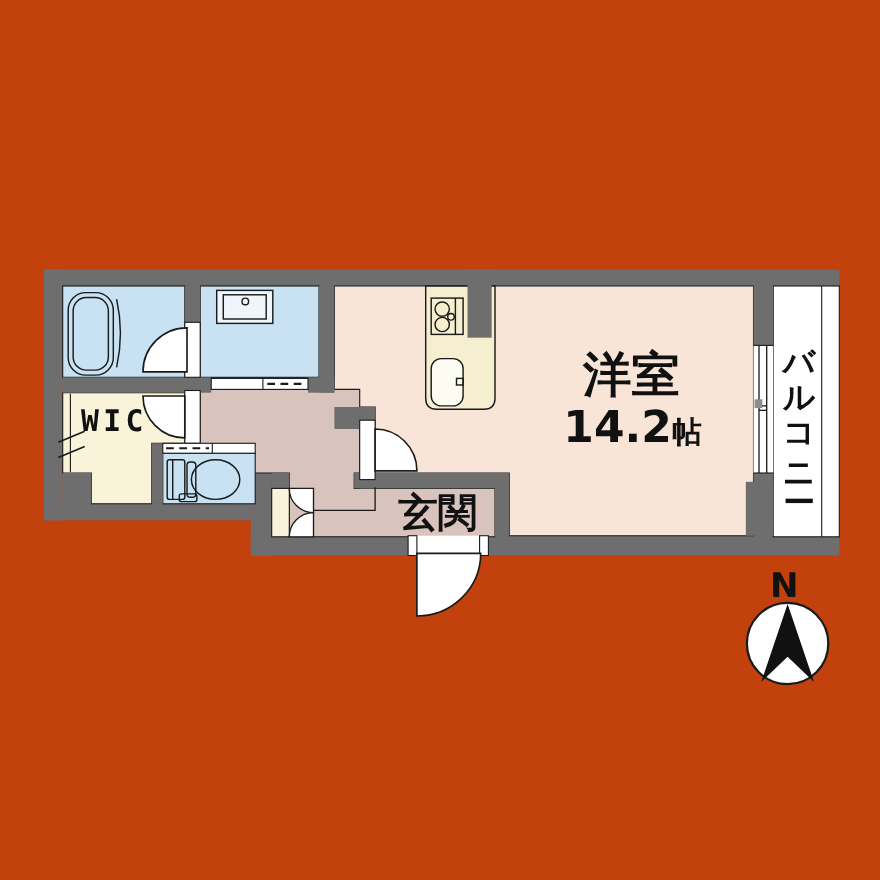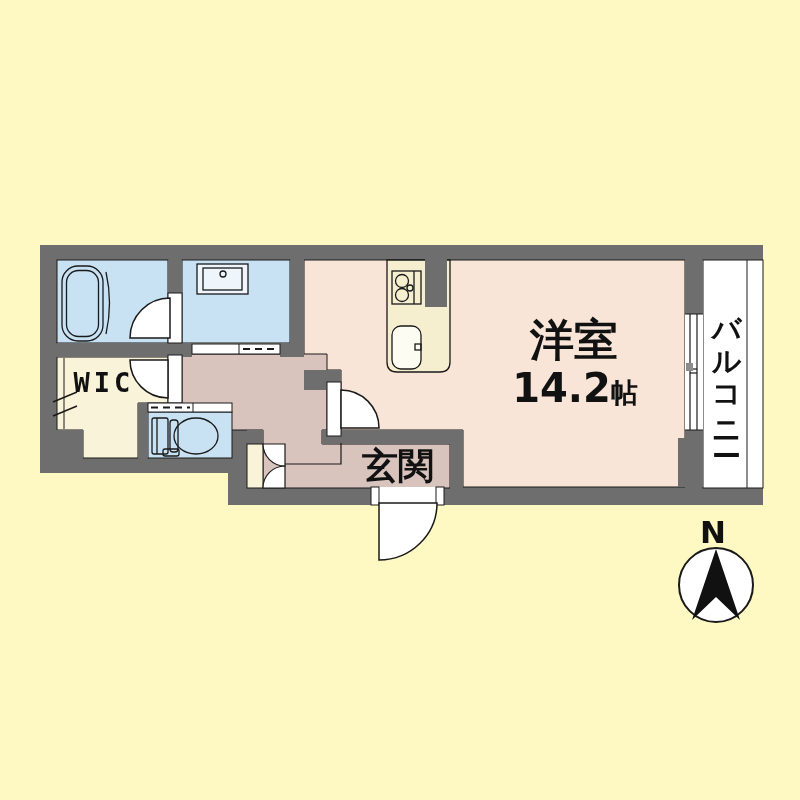--- a/index.html
+++ b/index.html
@@ -1,16 +1,16 @@
 <!DOCTYPE html>
 <html><head>
 <meta charset="utf-8">
 <style>
   html,body{margin:0;padding:0;background:#ffffff;}
-  .page{width:800px;height:800px;position:relative;background:#fef9c3;overflow:hidden;
+  .page{width:800px;height:800px;position:relative;background:#c2410c;overflow:hidden;
         font-family:"DejaVu Sans","Liberation Sans",sans-serif;}
   svg{display:block;}
   text{fill:#111;}
   .lbl{font-weight:bold;}
 </style>
 </head>
 <body>
 
 <div class="page">
 <svg width="800" height="800" viewBox="0 0 800 800">

